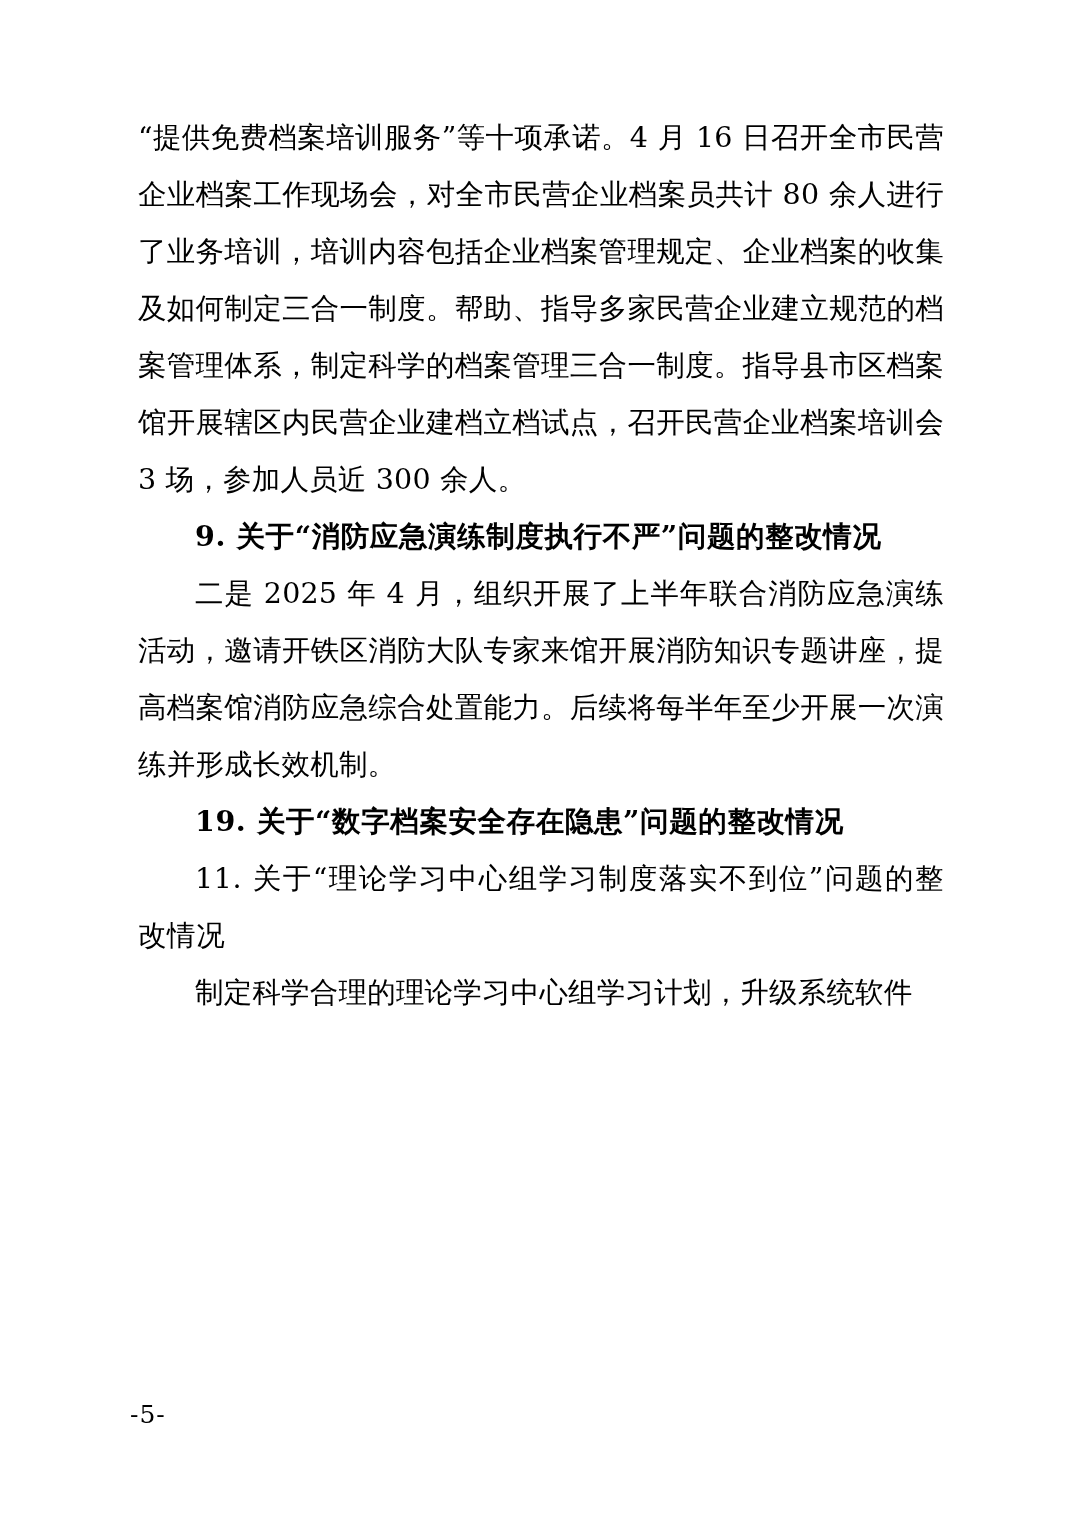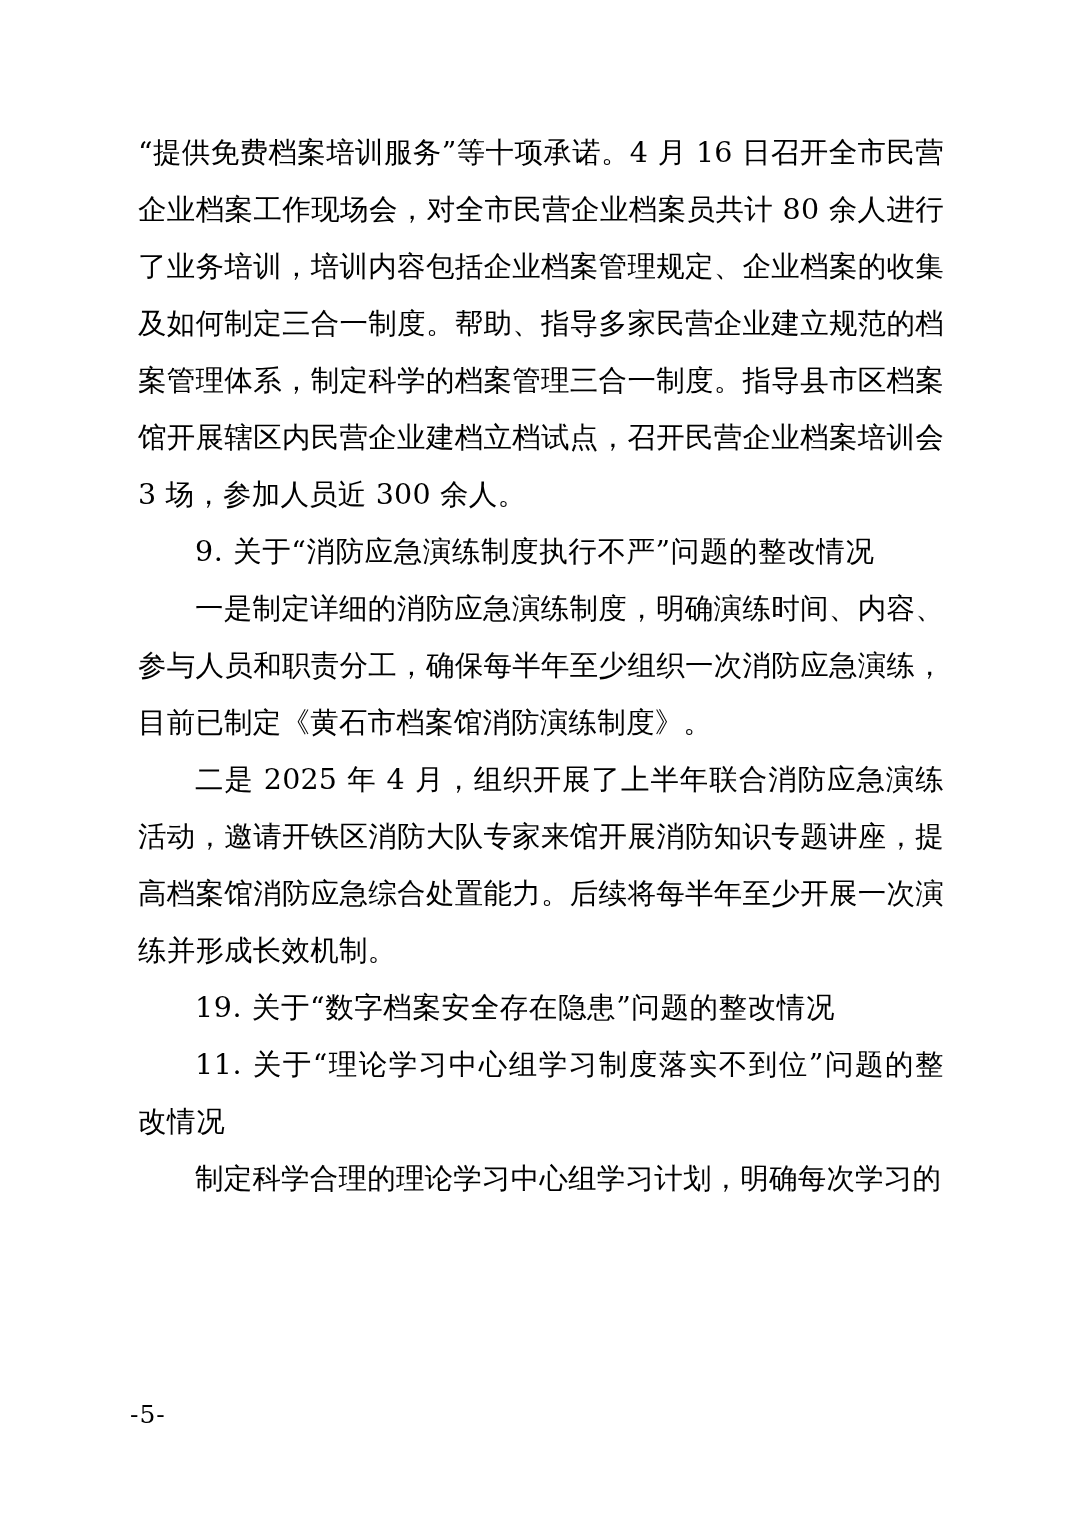--- a/index.html
+++ b/index.html
@@ -13,40 +13,40 @@
     height: 1520px;
     background: #ffffff;
     margin: 0 auto;
     overflow: hidden;
     font-family: "DejaVu Serif", "Liberation Serif", serif;
     color: #000000;
   }
   .content {
     position: absolute;
     left: 138px;
-    top: 124px;
+    top: 109px;
     width: 806px;
   }
   p {
     margin: 0;
     font-size: 28.5px;
     line-height: 57px;
     text-align: justify;
     text-justify: inter-ideograph;
     letter-spacing: 0.2px;
     font-family: "DejaVu Serif", "Liberation Serif", serif;
   }
   p.body {
     font-weight: 400;
   }
   p.indent {
     text-indent: 57px;
   }
   p.heading {
-    font-weight: 400;
+    font-weight: 700;
     text-indent: 57px;
     letter-spacing: 0.6px;
   }
   p.heading-wrap {
     font-weight: 400;
     text-indent: 57px;
     letter-spacing: 0.6px;
   }
   .footer {
     position: absolute;
@@ -60,27 +60,26 @@
 </head>
 <body>
 
 <div class="page">
   <div class="content">
 
     <p class="body">“提供免费档案培训服务”等十项承诺。4 月 16 日召开全市民营企业档案工作现场会，对全市民营企业档案员共计 80 余人进行了业务培训，培训内容包括企业档案管理规定、企业档案的收集及如何制定三合一制度。帮助、指导多家民营企业建立规范的档案管理体系，制定科学的档案管理三合一制度。指导县市区档案馆开展辖区内民营企业建档立档试点，召开民营企业档案培训会 3 场，参加人员近 300 余人。</p>
 
     <p class="heading">9. 关于“消防应急演练制度执行不严”问题的整改情况</p>
 
-    <p class="indent">一是制定详细的消防应急演练制度，明确演练时间、内容、参与人员和职责分工，确保每半年至少组织一次消防应急演练，目前已制定《黄石市档案馆消防演练制度》。</p>
 
     <p class="indent">二是 2025 年 4 月，组织开展了上半年联合消防应急演练活动，邀请开铁区消防大队专家来馆开展消防知识专题讲座，提高档案馆消防应急综合处置能力。后续将每半年至少开展一次演练并形成长效机制。</p>
 
     <p class="heading">19. 关于“数字档案安全存在隐患”问题的整改情况</p>
 
 
     <p class="heading-wrap">11. 关于“理论学习中心组学习制度落实不到位”问题的整改情况</p>
 
-    <p class="indent">制定科学合理的理论学习中心组学习计划，明确每次学习的</p>
+    <p class="indent">制定科学合理的理论学习中心组学习计划，升级系统软件</p>
 
   </div>
 
   <div class="footer">-5-</div>
 </div>
 
 </body></html>

